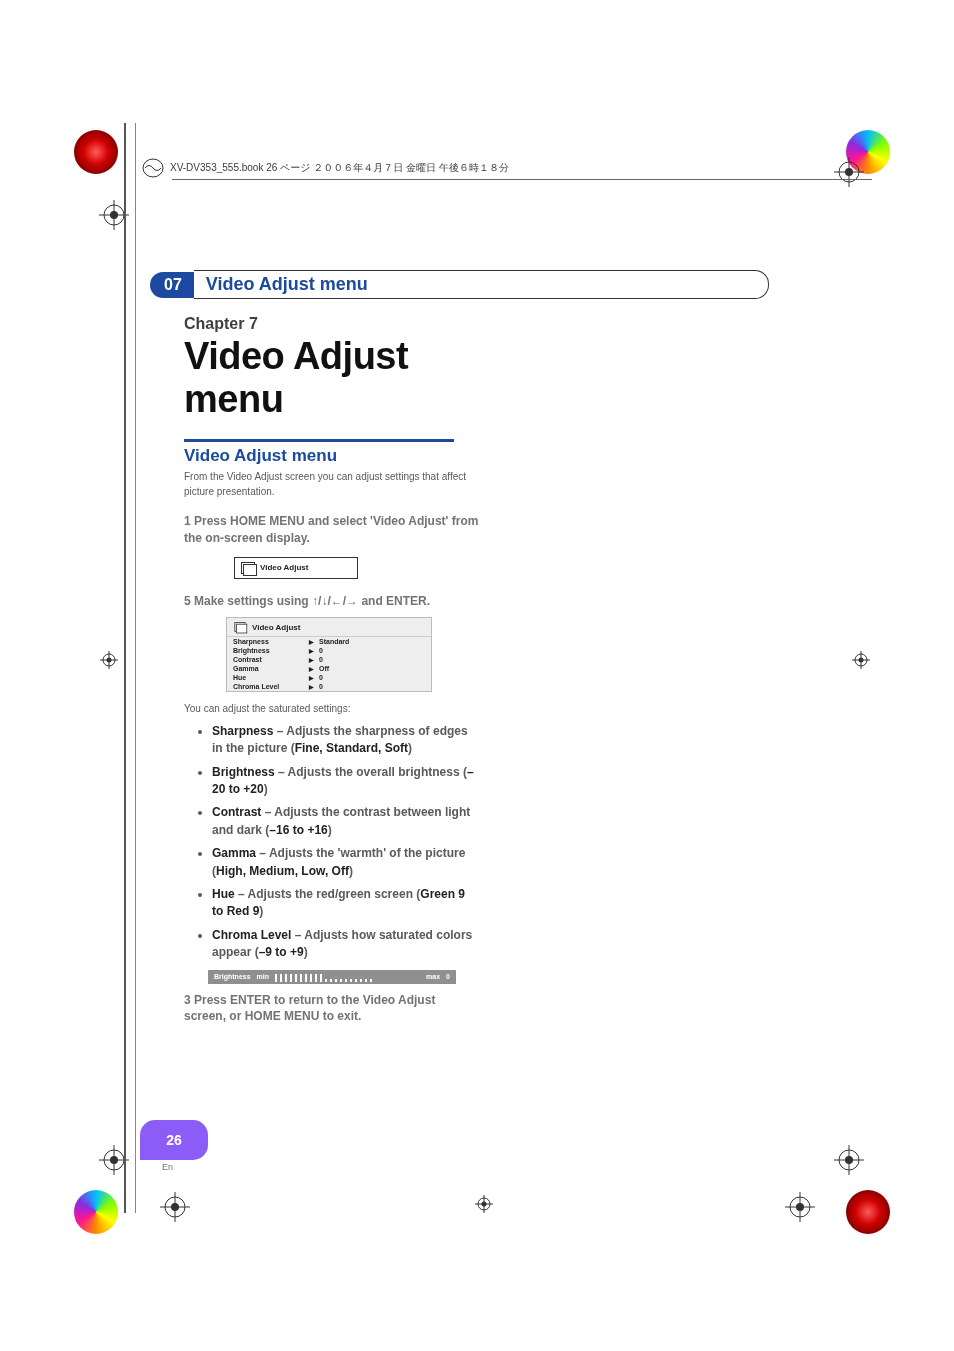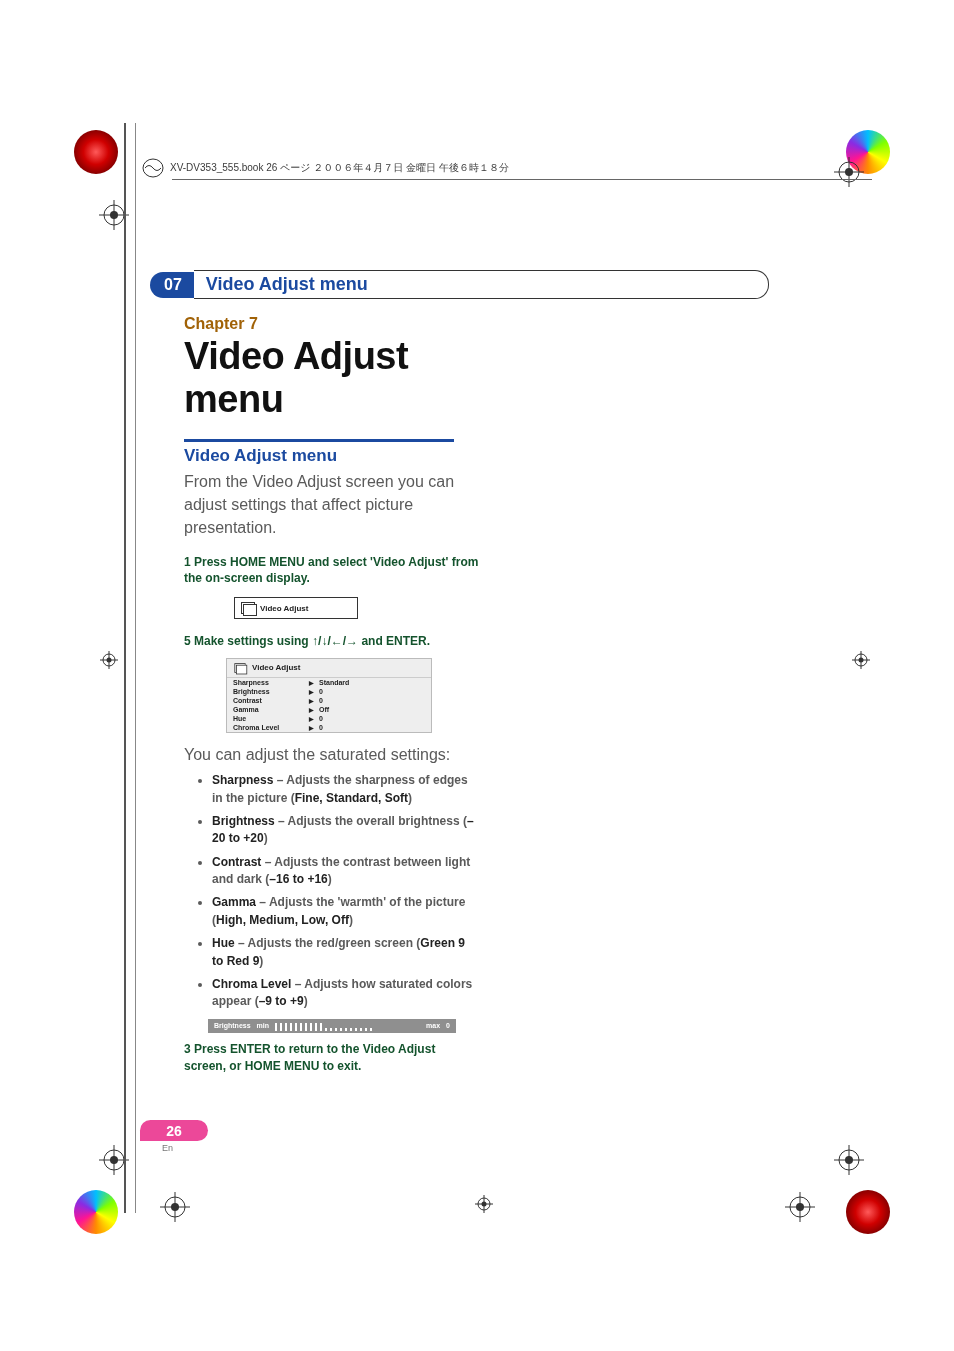--- a/index.html
+++ b/index.html
@@ -100,21 +100,21 @@
   }
   .content {
     position: absolute;
     left: 184px;
     top: 315px;
     width: 295px;
   }
   .chapter-label {
     font-size: 16px;
     font-weight: bold;
-    color: #a16207;
+    color: #404040;
   }
   .big-title {
     font-size: 38px;
     font-weight: 800;
     color: #111;
     margin: 2px 0 18px 0;
     letter-spacing: -0.5px;
   }
   .rule-short {
     width: 270px;
@@ -122,28 +122,28 @@
     background: #1b4aa0;
     margin-bottom: 4px;
   }
   .section-title {
     font-size: 17px;
     font-weight: bold;
     color: #1b4aa0;
     margin-bottom: 4px;
   }
   .body-text {
-    font-size: 16px;
+    font-size: 10px;
     line-height: 1.45;
     color: #5a5a5a;
   }
   .step {
     font-size: 12px;
     font-weight: bold;
-    color: #14532d;
+    color: #737373;
     margin-top: 14px;
     line-height: 1.4;
   }
   .menu-box {
     margin: 10px auto 0 50px;
     border: 1px solid #333;
     width: 110px;
     padding: 4px 6px;
     display: flex;
     align-items: center;
@@ -217,23 +217,23 @@
     background:#fff;
   }
   .page-badge {
     position:absolute;
     left: 140px;
     top: 1120px;
     width: 68px;
     height: 30px;
   }
   .page-badge .shape {
-    background:#ec4899;
+    background:#8b5cf6;
     border-radius: 15px 15px 15px 0;
-    width: 68px; height: 21px;
+    width: 68px; height: 40px;
     display:flex; align-items:center; justify-content:center;
   }
   .page-badge .num { color:#fff; font-weight:bold; font-size:14px; }
   .page-badge .en { font-size:9px; color:#777; margin-left:22px; margin-top:2px; }
 </style>
 </head>
 <body>
 
 <div class="print-mark red" style="left:74px; top:130px;"></div>
 <div class="print-mark rainbow" style="left:846px; top:130px;"></div>

